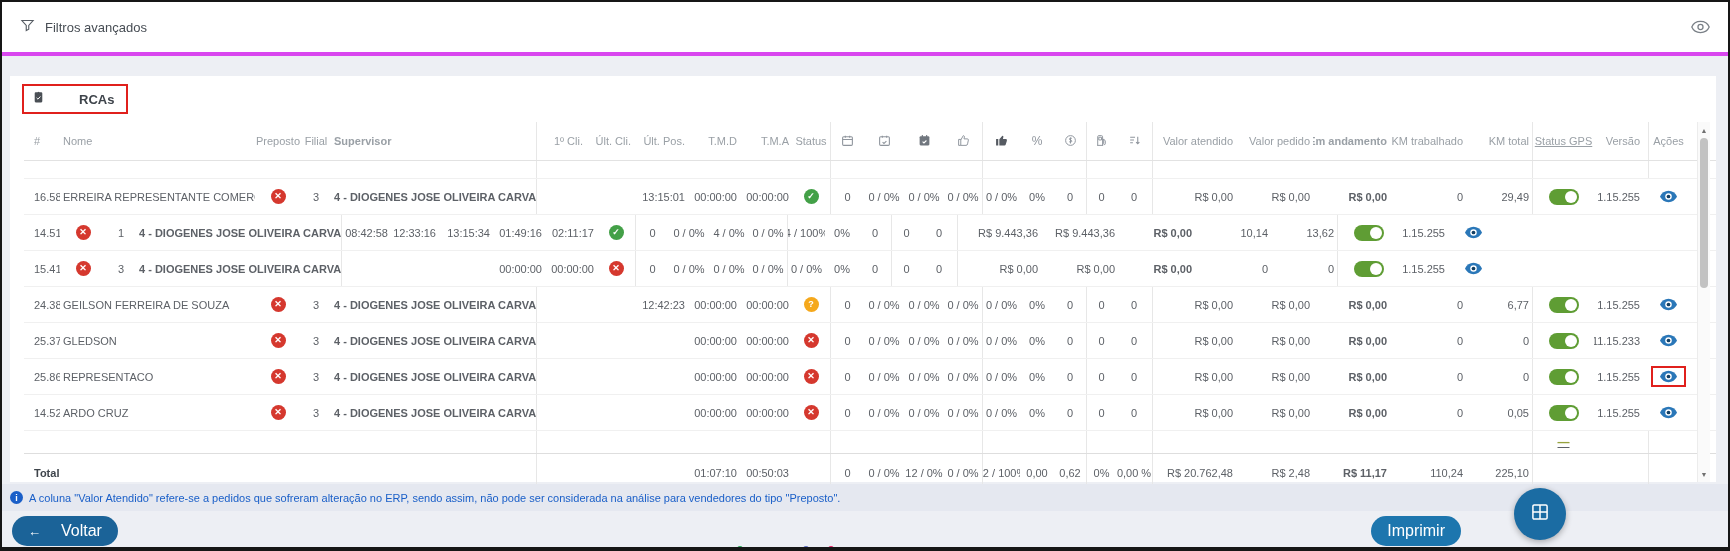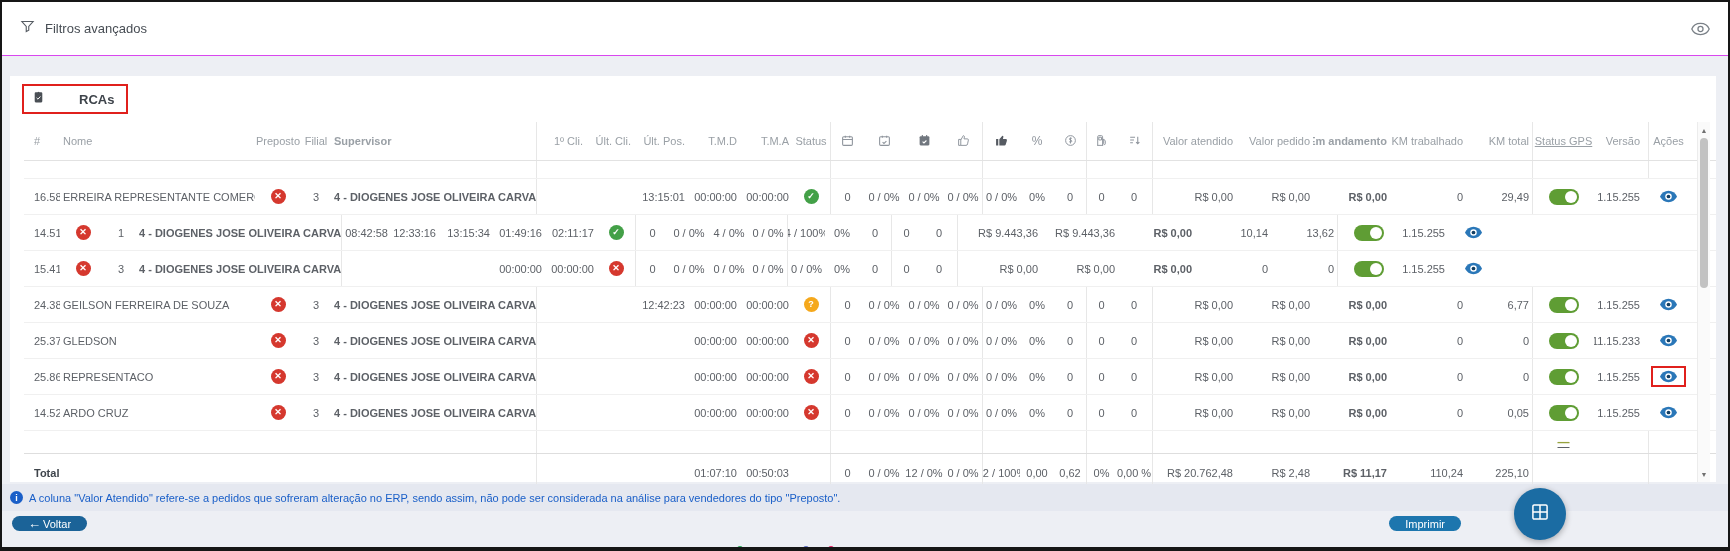--- a/index.html
+++ b/index.html
@@ -1,20 +1,20 @@
 <!DOCTYPE html>
 <html><head>
 <meta charset="utf-8">
 <style>
   html,body{margin:0;padding:0;background:#fff;font-family:"Liberation Sans",sans-serif;}
   .screen{position:relative;width:1730px;height:551px;box-sizing:border-box;
     border:2px solid #161616;border-bottom-width:4px;background:#edeff4;overflow:hidden;}
 
   
-  .topbar{height:54px;background:#fff;border-bottom:1px solid #d946ef;display:flex;align-items:center;padding:0 18px;box-sizing:border-box;}
+  .topbar{height:54px;background:#fff;border-bottom:4px solid #d946ef;display:flex;align-items:center;padding:0 18px;box-sizing:border-box;}
   .topbar-left{display:flex;align-items:center;gap:10px;cursor:pointer;}
   .topbar-label{font-size:13px;color:#474d54;}
   .topbar-eye{margin-left:auto;display:flex;align-items:center;}
 
   
   .card{position:absolute;left:8px;top:74px;width:1706px;height:406px;background:#fff;}
   .title-row{height:46px;display:flex;align-items:center;padding-left:12px;}
   .rcas-box{display:inline-flex;align-items:center;gap:8px;border:2px solid #e0201c;padding:4px 12px 4px 8px;}
   .rcas-label{font-size:13px;color:#3e444b;font-weight:600;padding-left:26px;}
 
@@ -72,22 +72,22 @@
   .sb-thumb{position:absolute;left:2px;top:16px;width:8px;height:150px;border-radius:4px;background:#c2c2c2;cursor:pointer;}
 
   
   .note-bar{position:absolute;left:0;right:0;top:482px;height:27px;background:#e5e8f0;display:flex;align-items:center;padding-left:8px;gap:6px;}
   .info-icon{width:13px;height:13px;border-radius:50%;background:#1a5fc8;color:#fff;font-size:9px;font-weight:bold;
              display:inline-flex;align-items:center;justify-content:center;flex:none;}
   .info-icon::before{content:"i";}
   .note-text{font-size:11px;color:#1a5fc8;}
 
   
-  .btn{position:absolute;height:15px;border:none;border-radius:15px;color:#fff;font-size:11px;
-       font-family:"Liberation Sans",sans-serif;display:inline-flex;align-items:center;gap:2px;padding:0 16px;cursor:pointer;}
+  .btn{position:absolute;height:30px;border:none;border-radius:15px;color:#fff;font-size:16px;
+       font-family:"Liberation Sans",sans-serif;display:inline-flex;align-items:center;gap:20px;padding:0 16px;cursor:pointer;}
   .voltar{left:10px;top:514px;background:#1b6398;}
   .arrow-left-icon::before{content:"←";font-size:13px;}
   .imprimir{right:267px;top:514px;background:#1d76ae;}
   .fab{position:absolute;right:162px;top:486px;width:52px;height:52px;border-radius:50%;background:#1b6ca3;
        display:flex;align-items:center;justify-content:center;box-shadow:0 2px 6px rgba(0,0,0,.3);cursor:pointer;}
 
   .dot{position:absolute;top:544px;width:6px;height:6px;border-radius:50%;}
   .dot.g{left:735px;background:#26a653;}
   .dot.b{left:801px;background:#5c6bc0;}
   .dot.p{left:826px;background:#e91e63;}

